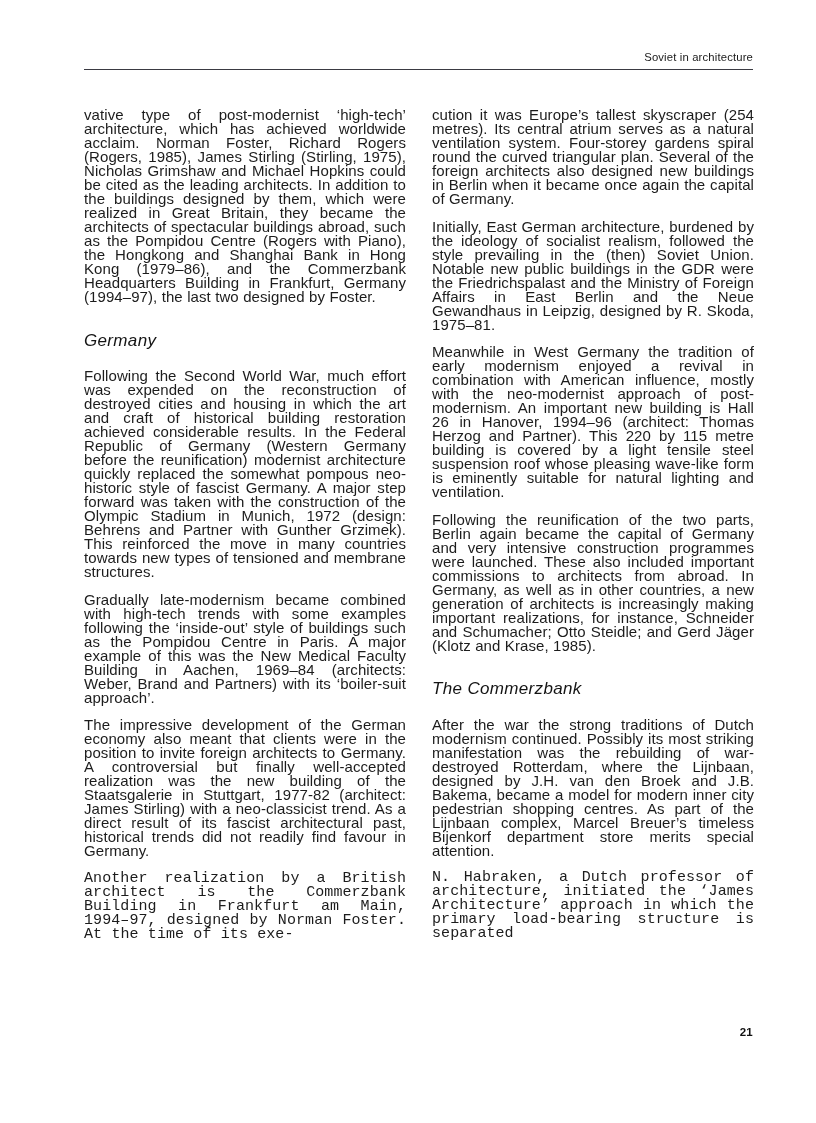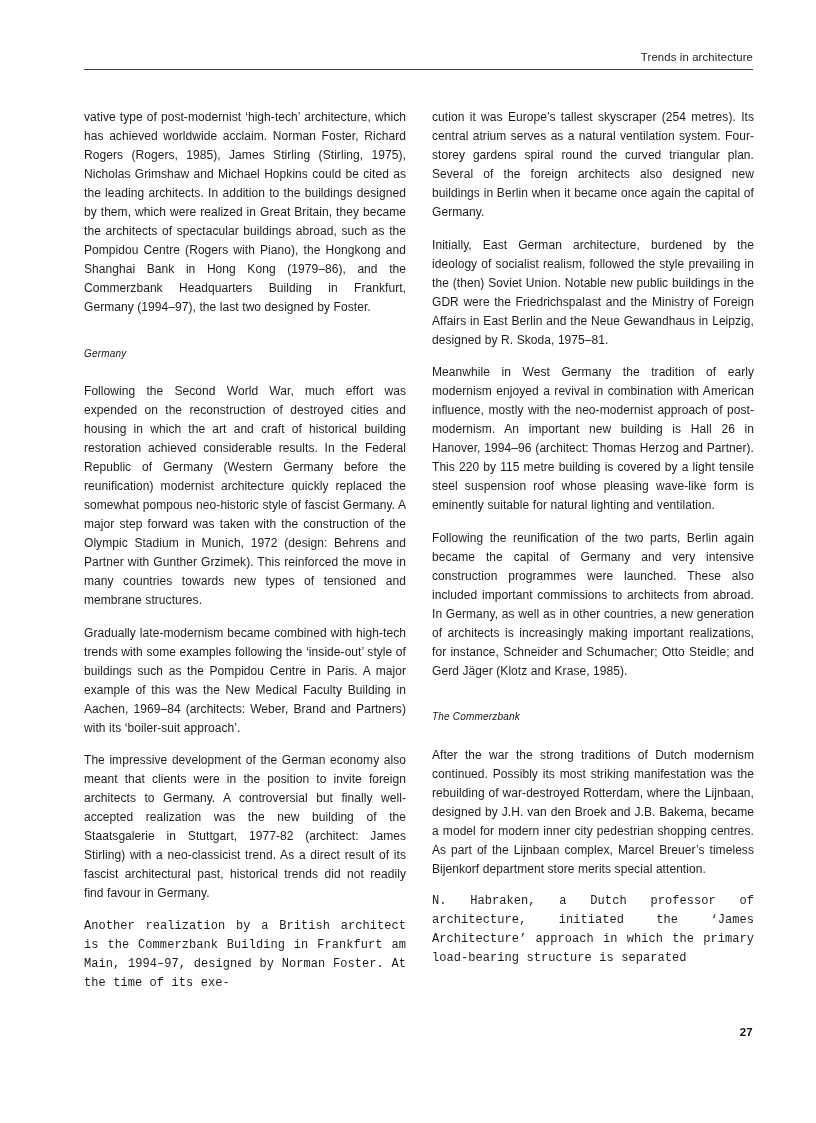--- a/index.html
+++ b/index.html
@@ -52,37 +52,37 @@
     display: flex;
     flex-direction: row;
     justify-content: space-between;
   }
   .col {
     width: 322px;
   }
 
   p.para {
     margin: 0 0 13.5px 0;
-    font-size: 12px;
-    line-height: 19px;
+    font-size: 15px;
+    line-height: 14px;
     text-align: justify;
     text-justify: inter-word;
     letter-spacing: 0.005em;
     word-spacing: 0.01em;
     color: #1c1c1c;
     hyphens: none;
   }
   p.para:last-child {
     margin-bottom: 0;
     font-family: Liberation Mono, monospace;
   }
 
   h2.section-head {
     margin: 0;
-    font-size: 10px;
+    font-size: 17px;
     line-height: 17.85px;
     font-style: italic;
     font-weight: normal;
     letter-spacing: 0.02em;
     color: #141414;
   }
   
   .head-gap-before { height: 14px; }
   .head-gap-after  { height: 20px; }
 
@@ -98,21 +98,21 @@
     letter-spacing: 0.02em;
     color: #111111;
   }
 </style>
 </head>
 <body>
 
 <div class="page">
 
   <div class="running-head">
-    <span class="running-head-text">Trends in architecture</span>
+    <span class="running-head-text">Soviet in architecture</span>
     <span class="running-head-rule"></span>
   </div>
 
   <div class="columns">
 
     <div class="col">
 
       <p class="para">vative type of post-modernist ‘high-tech’ architecture, which has achieved worldwide acclaim. Norman Foster, Richard Rogers (Rogers, 1985), James Stirling (Stirling, 1975), Nicholas Grimshaw and Michael Hopkins could be cited as the leading architects. In addition to the buildings designed by them, which were realized in Great Britain, they became the architects of spectacular buildings abroad, such as the Pompidou Centre (Rogers with Piano), the Hongkong and Shanghai Bank in Hong Kong (1979–86), and the Commerzbank Headquarters Building in Frankfurt, Germany (1994–97), the last two designed by Foster.</p>
 
       <div class="head-gap-before"></div>
@@ -134,15 +134,15 @@
 
       <div class="head-gap-before"></div>
       <h2 class="section-head">The Commerzbank</h2>
       <div class="head-gap-after"></div>
 
       <p class="para">After the war the strong traditions of Dutch modernism continued. Possibly its most striking manifestation was the rebuilding of war-destroyed Rotterdam, where the Lijnbaan, designed by J.H. van den Broek and J.B. Bakema, became a model for modern inner city pedestrian shopping centres. As part of the Lijnbaan complex, Marcel Breuer’s timeless Bijenkorf department store merits special attention.</p>
       <p class="para">N. Habraken, a Dutch professor of architecture, initiated the ‘James Architecture’ approach in which the primary load-bearing structure is separated</p>
     </div>
   </div>
 
-  <div class="folio">27</div>
+  <div class="folio">21</div>
 
 </div>
 
 </body></html>

